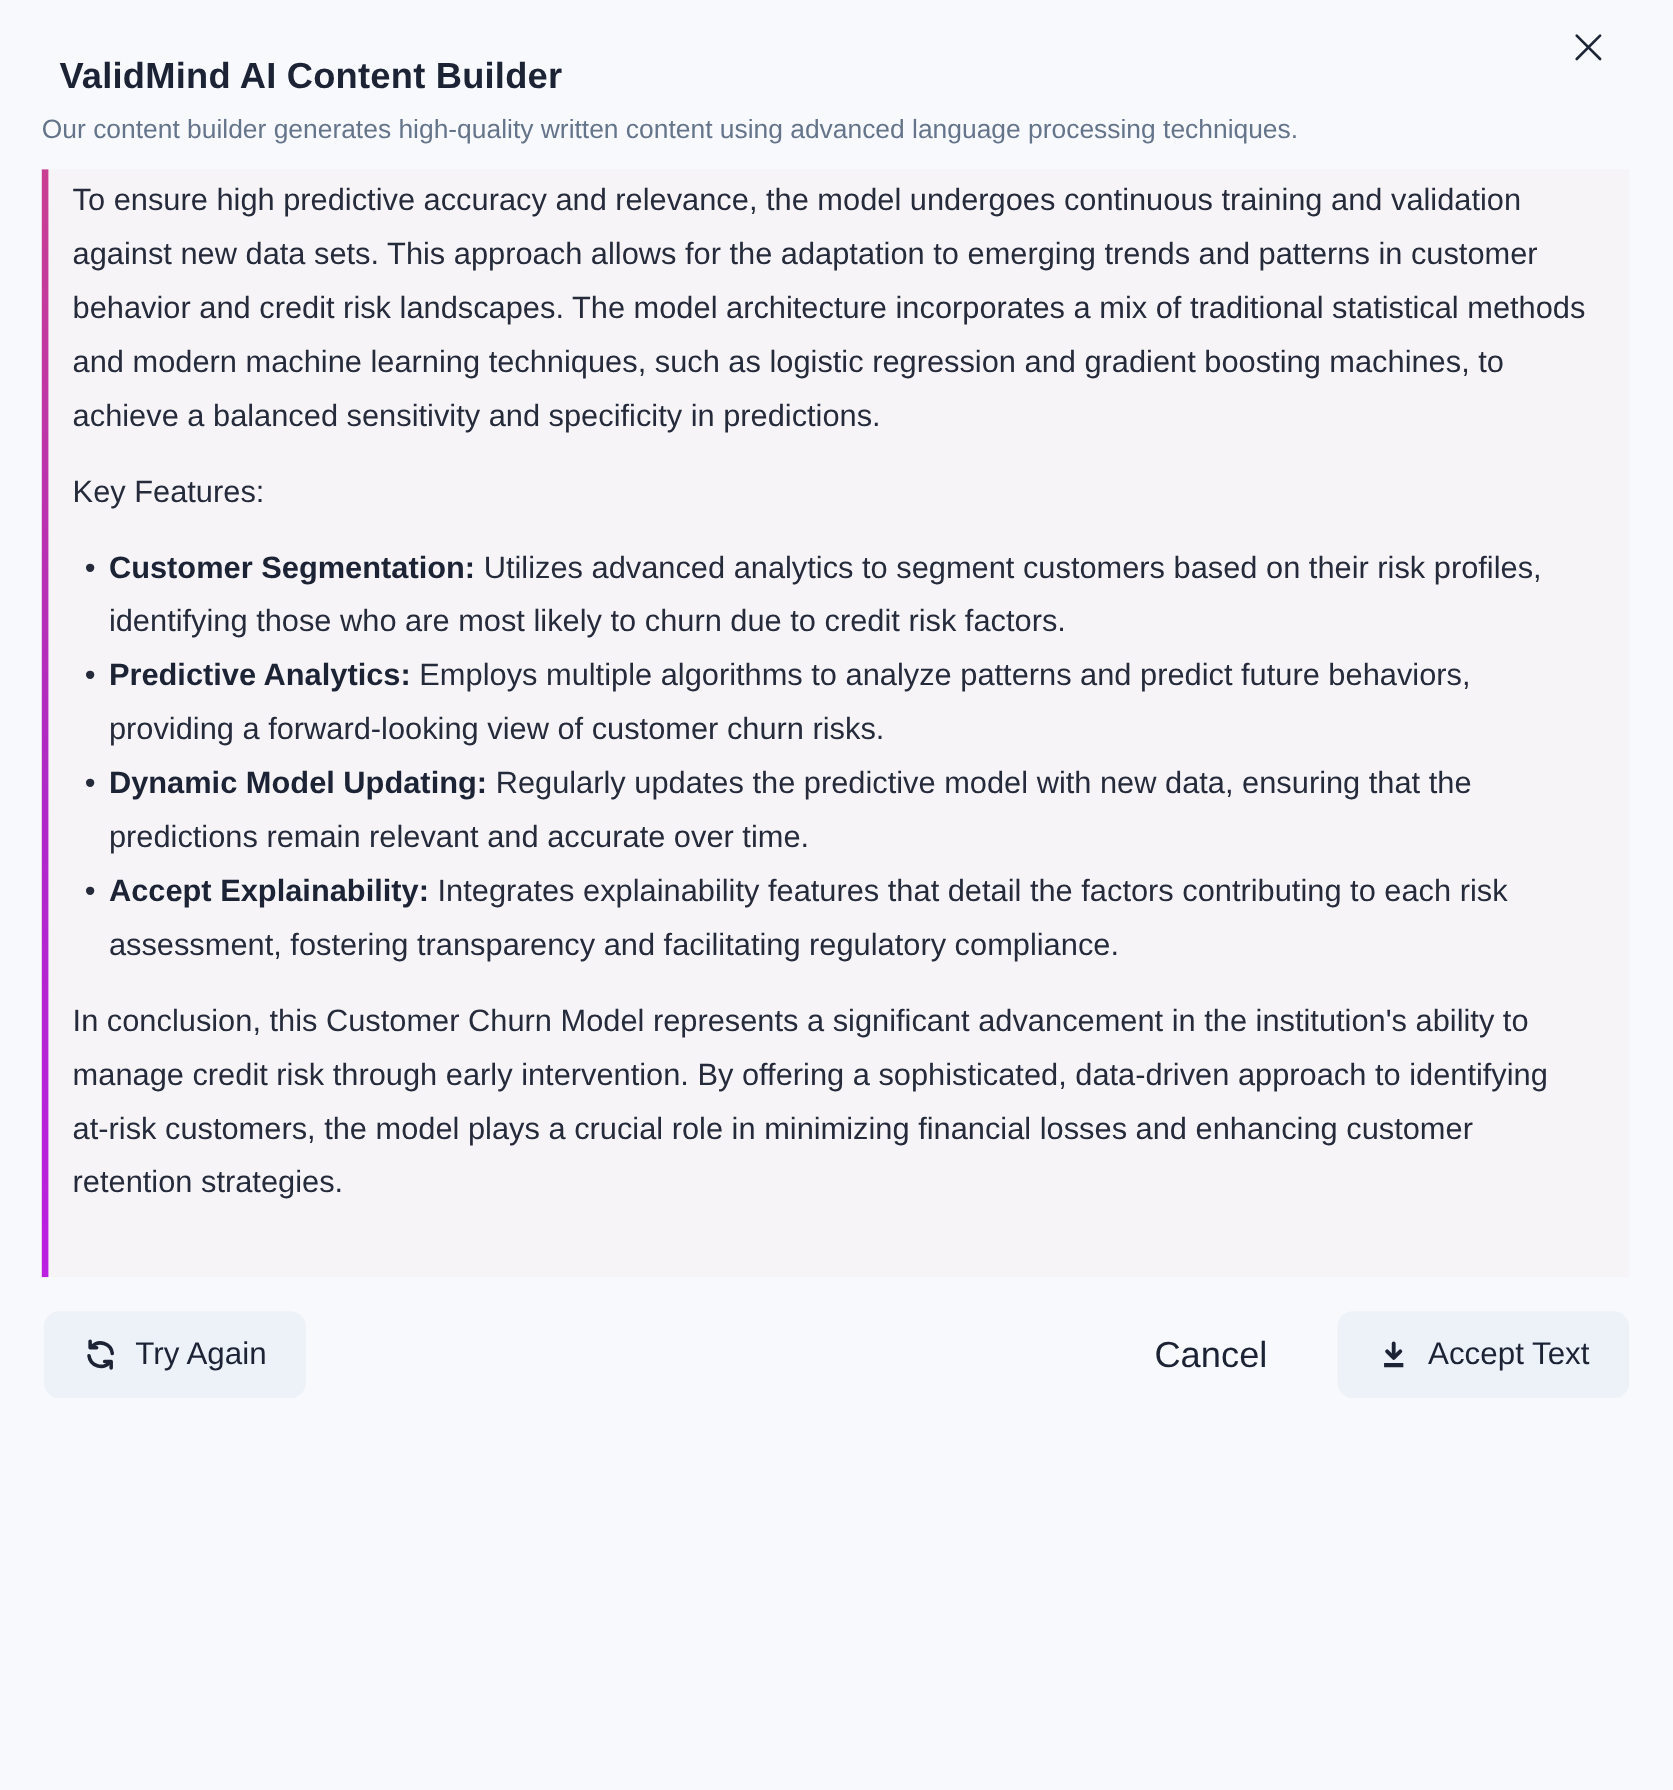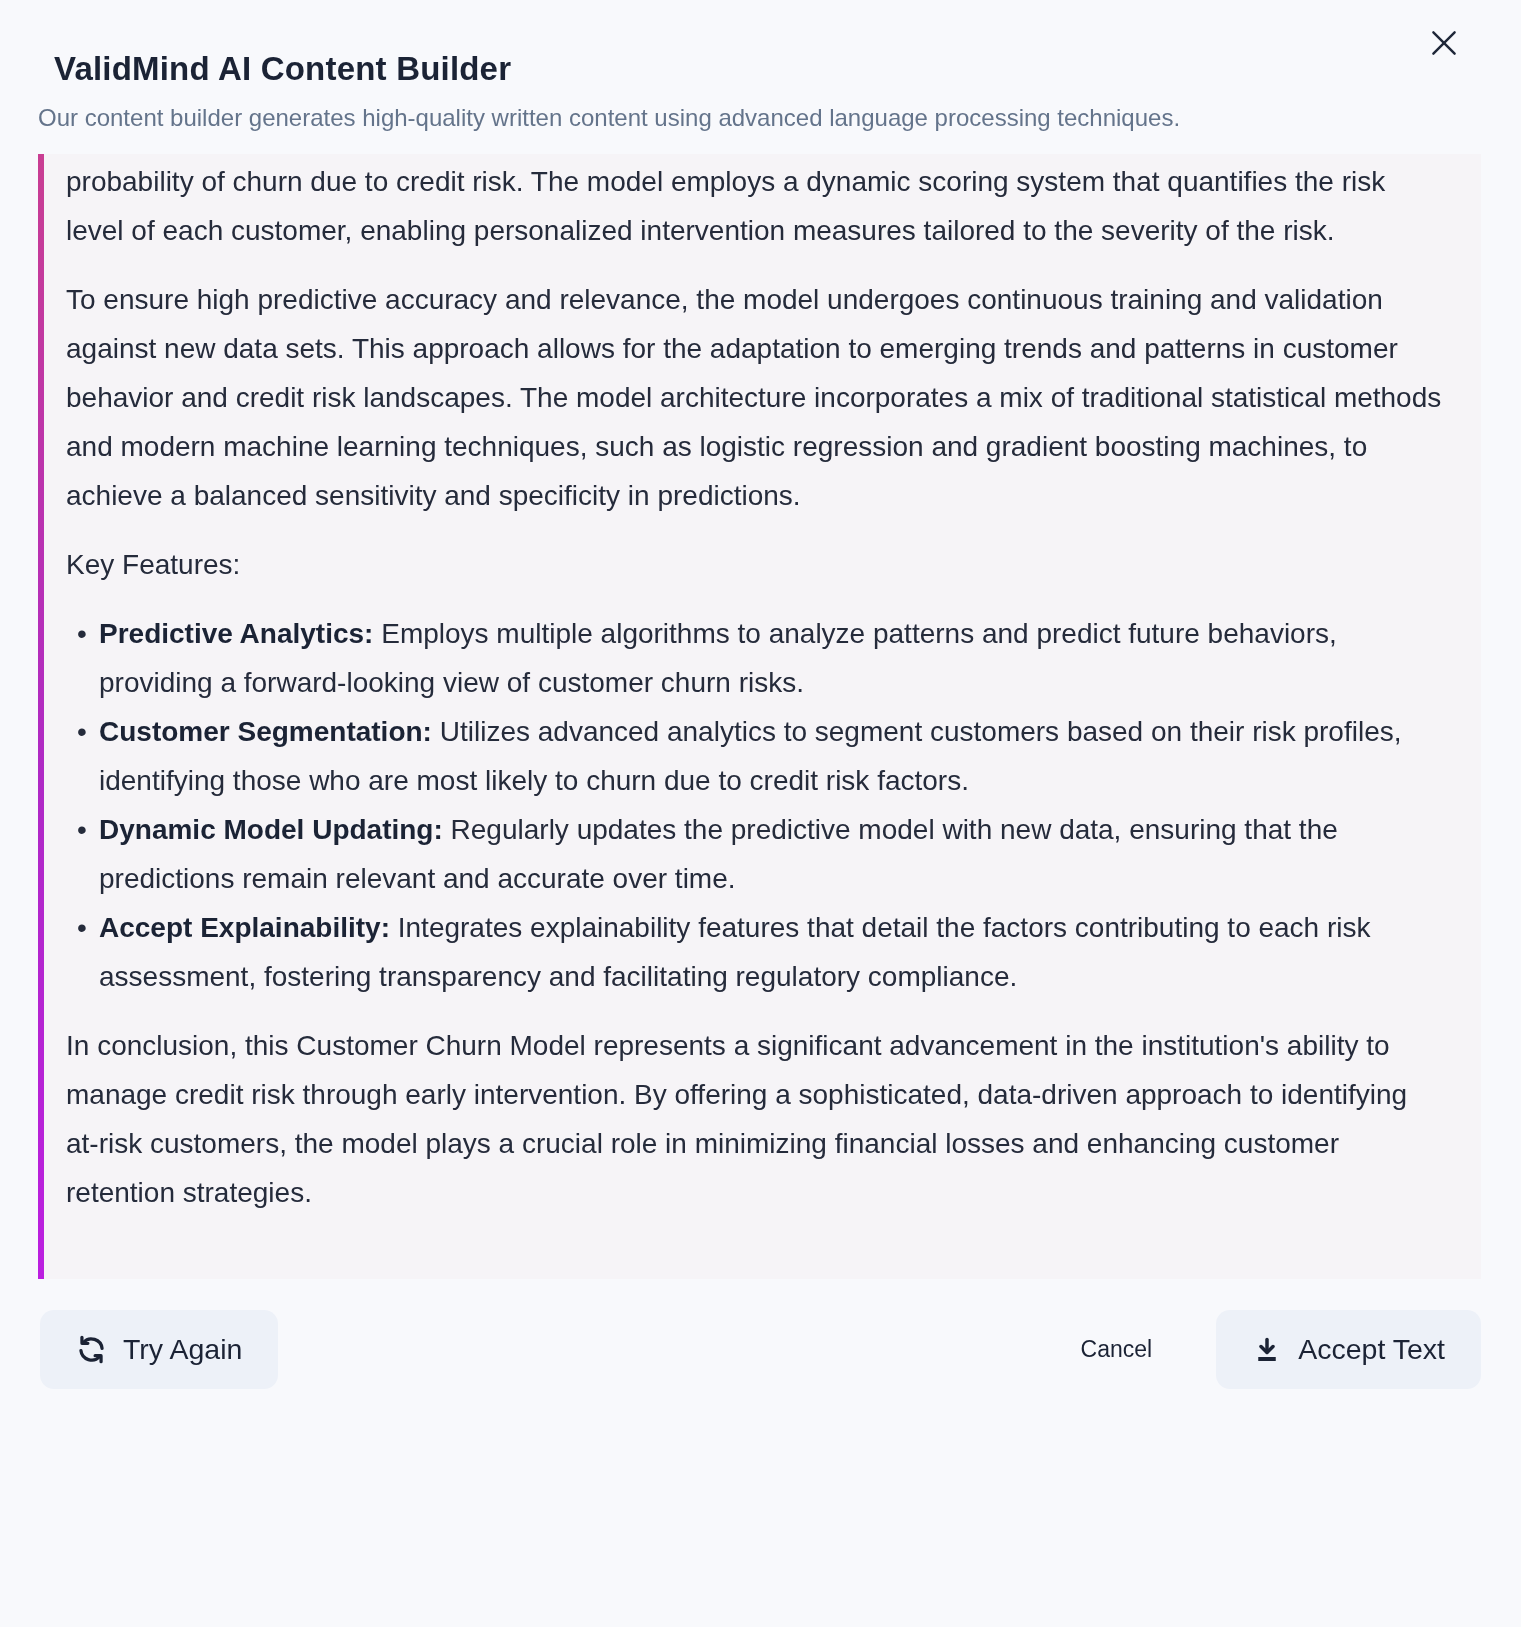--- a/index.html
+++ b/index.html
@@ -105,21 +105,21 @@
     font-weight: 400;
     padding: 0 36px;
     height: 79px;
     cursor: pointer;
   }
   .btn-plain {
     background: transparent;
     border: none;
     color: var(--title-text);
     font-family: "Liberation Sans", sans-serif;
-    font-size: 23px;
+    font-size: 33px;
     padding: 0;
     margin-left: auto;
     margin-right: 64px;
     cursor: pointer;
   }
   .icon { display: inline-flex; align-items: center; justify-content: center; }
 </style>
 </head>
 <body>
 
@@ -132,31 +132,30 @@
         <svg width="34" height="34" viewBox="0 0 24 24" fill="none" stroke="#1e2738" stroke-width="1.7" stroke-linecap="round">
           <line x1="4.5" y1="4.5" x2="19.5" y2="19.5"></line>
           <line x1="19.5" y1="4.5" x2="4.5" y2="19.5"></line>
         </svg>
       </span>
     </button>
     <p class="modal-subtitle">Our content builder generates high-quality written content using advanced language processing techniques.</p>
   </div>
 
   <div class="content-block">
-    <p>probability of churn due to credit risk. The model employs a dynamic scoring system that quantifies the risk level of each customer, enabling personalized intervention measures tailored to the severity of the risk.</p>
     <p>To ensure high predictive accuracy and relevance, the model undergoes continuous training and validation against new data sets. This approach allows for the adaptation to emerging trends and patterns in customer behavior and credit risk landscapes. The model architecture incorporates a mix of traditional statistical methods and modern machine learning techniques, such as logistic regression and gradient boosting machines, to achieve a balanced sensitivity and specificity in predictions.</p>
     <p>Key Features:</p>
     <ul class="features-list">
       <li>
+        <span class="feature-label">Customer Segmentation:</span>
+        <span>Utilizes advanced analytics to segment customers based on their risk profiles, identifying those who are most likely to churn due to credit risk factors.</span>
+      </li>
+      <li>
         <span class="feature-label">Predictive Analytics:</span>
         <span>Employs multiple algorithms to analyze patterns and predict future behaviors, providing a forward-looking view of customer churn risks.</span>
-      </li>
-      <li>
-        <span class="feature-label">Customer Segmentation:</span>
-        <span>Utilizes advanced analytics to segment customers based on their risk profiles, identifying those who are most likely to churn due to credit risk factors.</span>
       </li>
       <li>
         <span class="feature-label">Dynamic Model Updating:</span>
         <span>Regularly updates the predictive model with new data, ensuring that the predictions remain relevant and accurate over time.</span>
       </li>
       <li>
         <span class="feature-label">Accept Explainability:</span>
         <span>Integrates explainability features that detail the factors contributing to each risk assessment, fostering transparency and facilitating regulatory compliance.</span>
       </li>
     </ul>

